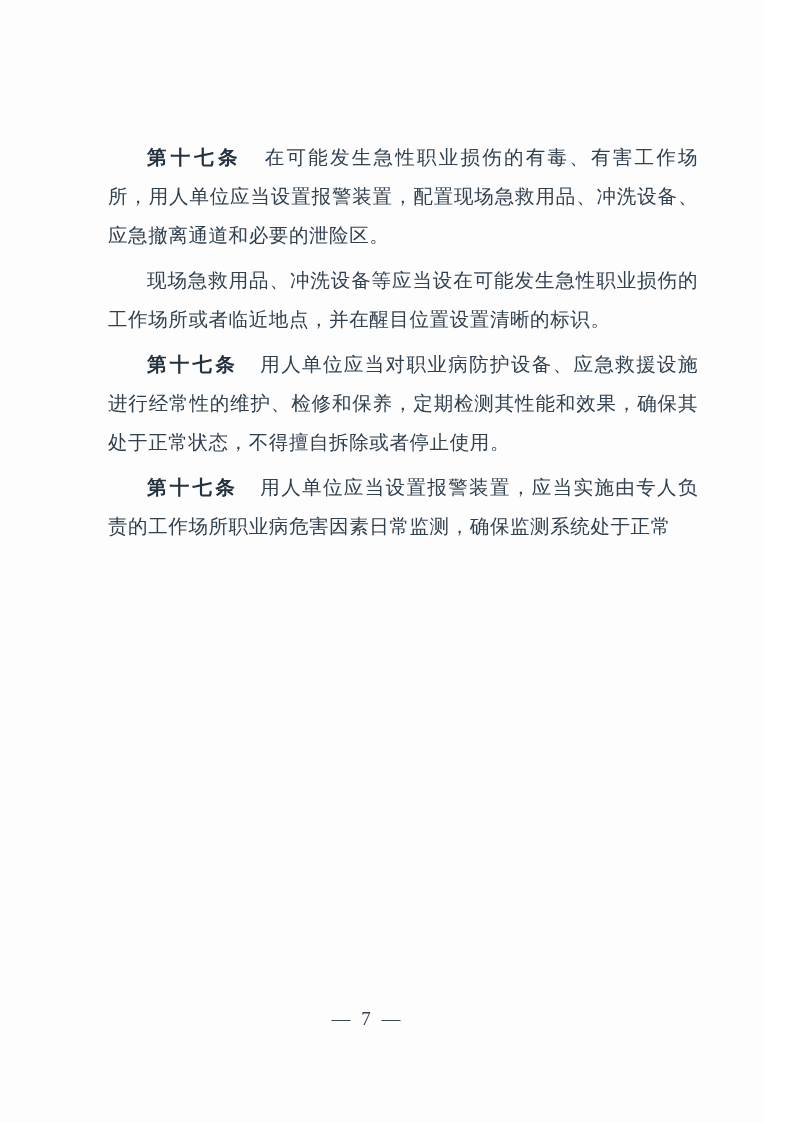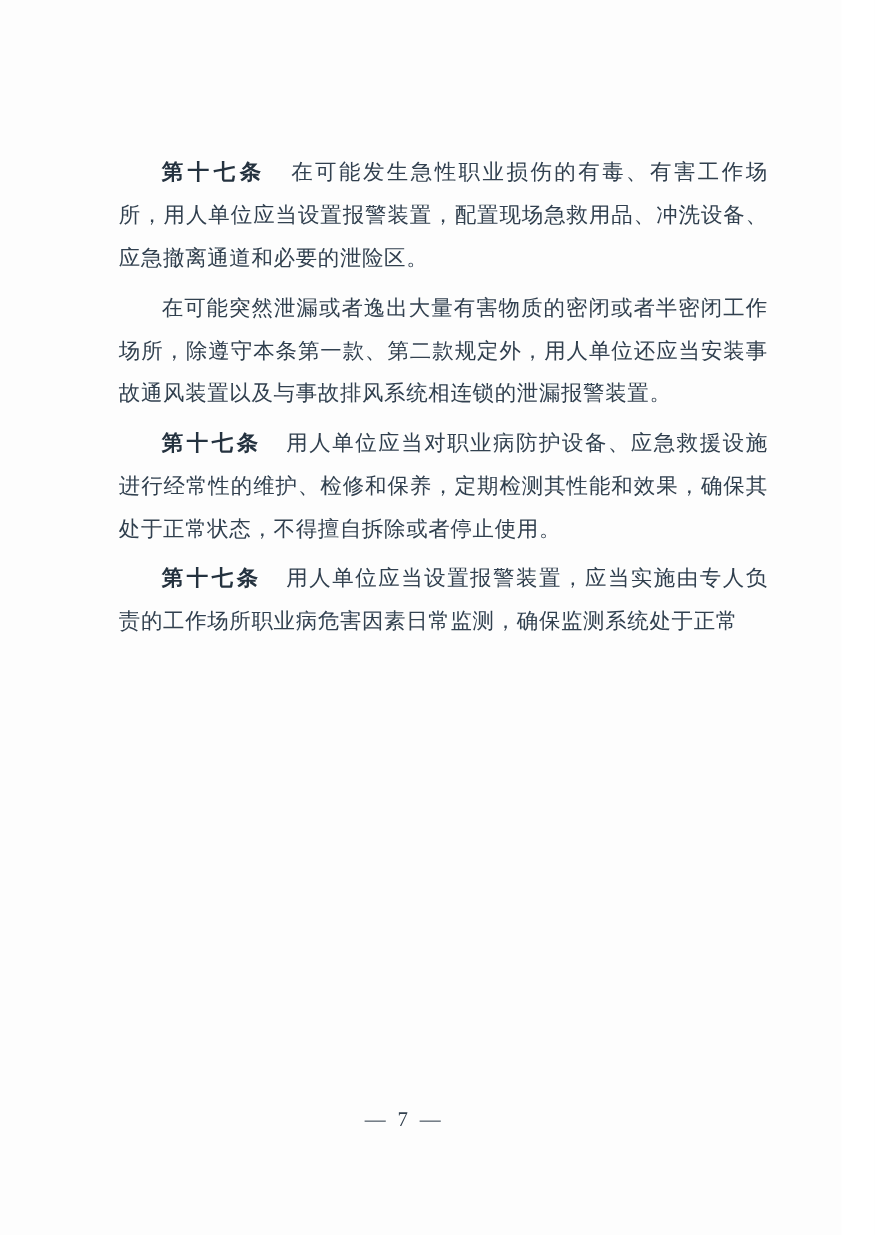--- a/index.html
+++ b/index.html
@@ -70,22 +70,22 @@
   }
 </style>
 </head>
 <body>
 
 <div class="page">
   <div class="content">
 
     <p class="para indent"><span class="article-head">第十七条</span><span class="head-gap"></span><span>在可能发生急性职业损伤的有毒、有害工作场所，用人单位应当设置报警装置，配置现场急救用品、冲洗设备、应急撤离通道和必要的泄险区。</span></p>
 
+    <p class="para indent"><span>现场急救用品、冲洗设备等应当设在可能发生急性职业损伤的工作场所或者临近地点，并在醒目位置设置清晰的标识。</span></p>
 
-    <p class="para indent"><span>在可能突然泄漏或者逸出大量有害物质的密闭或者半密闭工作场所，除遵守本条第一款、第二款规定外，用人单位还应当安装事故通风装置以及与事故排风系统相连锁的泄漏报警装置。</span></p>
 
 
     <p class="para indent"><span class="article-head">第十七条</span><span class="head-gap"></span><span>用人单位应当对职业病防护设备、应急救援设施进行经常性的维护、检修和保养，定期检测其性能和效果，确保其处于正常状态，不得擅自拆除或者停止使用。</span></p>
 
     <p class="para indent"><span class="article-head">第十七条</span><span class="head-gap"></span><span>用人单位应当设置报警装置，应当实施由专人负责的工作场所职业病危害因素日常监测，确保监测系统处于正常</span></p>
 
   </div>
 
   <div class="footer">
     <span class="page-number"><span class="pn-inner">— 7 —</span></span>

